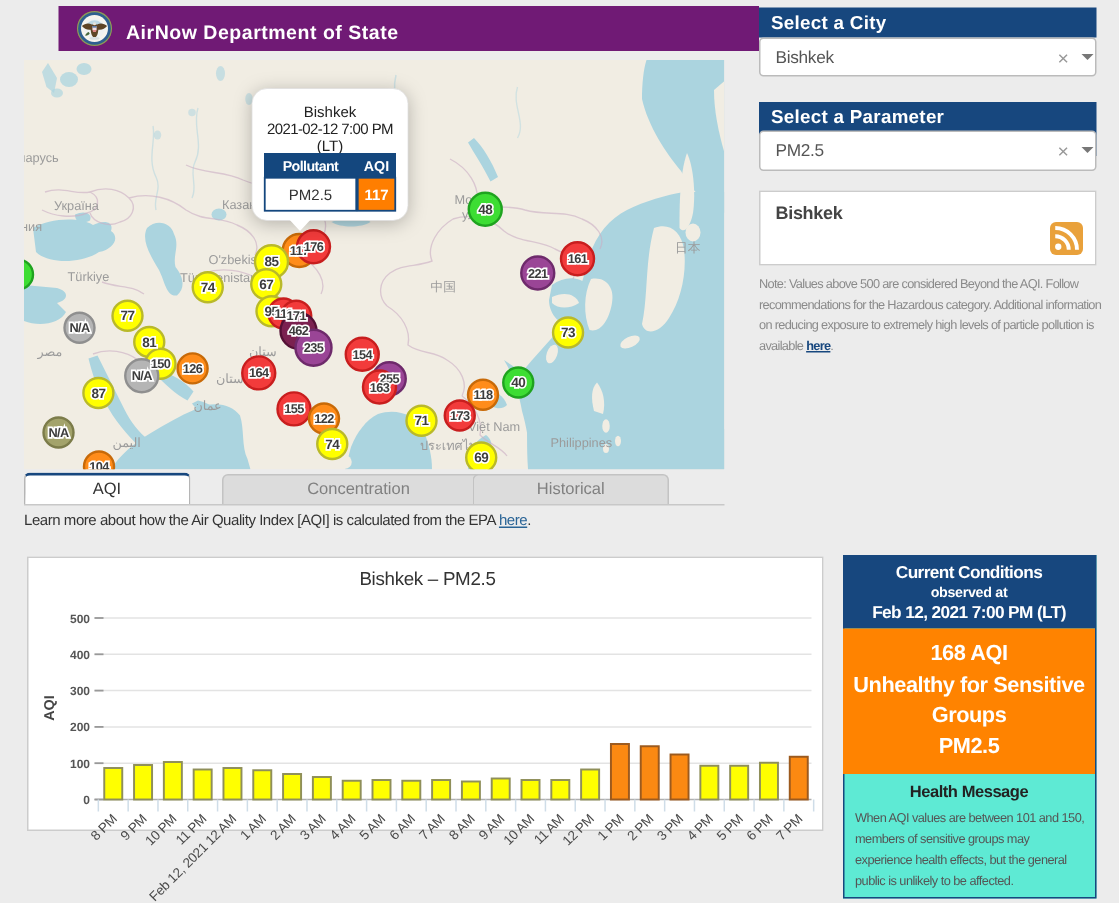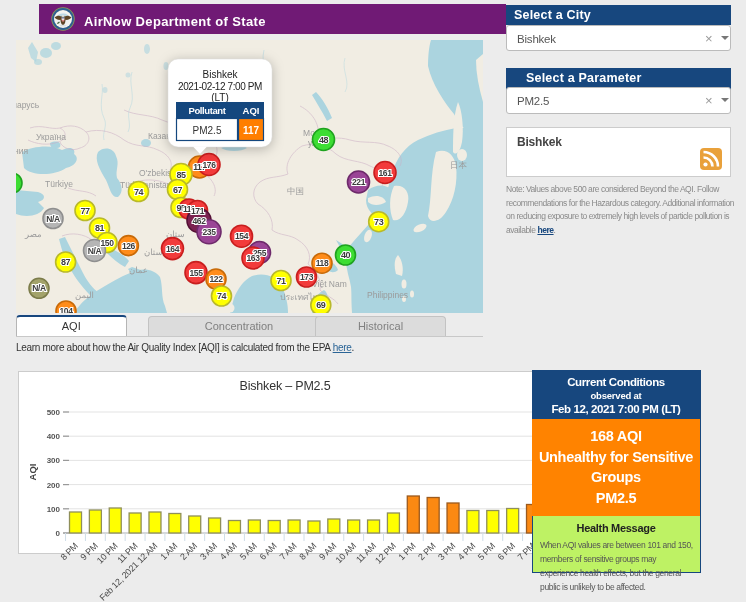--- a/index.html
+++ b/index.html
@@ -333,40 +333,40 @@
 </svg>
 </div>
 
 <div class="abs" style="left:506px;top:5px;width:225px;height:19.5px;background:#17477e;color:#fff;font-weight:bold;font-size:12.5px;line-height:20px;padding-left:8px;letter-spacing:0.2px;">Select a City</div>
 <div class="abs" style="left:506px;top:24.5px;width:225px;height:26.5px;background:#fff;border:1px solid #bbb;border-radius:3px;">
   <div class="abs" style="left:10px;top:7px;font-size:11.5px;color:#555;letter-spacing:-0.2px;">Bishkek</div>
   <div class="abs" style="left:198px;top:5px;font-size:13px;color:#999;">×</div>
   <div class="abs" style="left:214px;top:10px;width:0;height:0;border-left:4px solid transparent;border-right:4px solid transparent;border-top:4.5px solid #777;"></div>
 </div>
 
-<div class="abs" style="left:506px;top:67.5px;width:225px;height:36px;background:#17477e;color:#fff;font-weight:bold;font-size:12.5px;line-height:20px;padding-left:20px;letter-spacing:0.2px;">Select a Parameter</div>
+<div class="abs" style="left:506px;top:67.5px;width:225px;height:36px;background:#17477e;color:#fff;font-weight:bold;font-size:12.5px;line-height:20px;padding-left:8px;letter-spacing:0.2px;">Select a Parameter</div>
 <div class="abs" style="left:506px;top:87px;width:225px;height:26.5px;background:#fff;border:1px solid #bbb;border-radius:3px;">
   <div class="abs" style="left:10px;top:7px;font-size:11.5px;color:#555;letter-spacing:-0.2px;">PM2.5</div>
   <div class="abs" style="left:198px;top:5px;font-size:13px;color:#999;">×</div>
   <div class="abs" style="left:214px;top:10px;width:0;height:0;border-left:4px solid transparent;border-right:4px solid transparent;border-top:4.5px solid #777;"></div>
 </div>
 
 <div class="abs" style="left:506px;top:127px;width:225px;height:50px;background:#fff;border:1px solid #ccc;">
   <div class="abs" style="left:10px;top:7px;font-size:12px;font-weight:bold;color:#444;letter-spacing:-0.2px;">Bishkek</div>
   <svg class="abs" style="left:193px;top:20px" width="22" height="22" viewBox="0 0 22 22">
     <rect width="22" height="22" rx="4" fill="#e9a13b"></rect>
     <circle cx="5.5" cy="16.5" r="2.1" fill="#fff"></circle>
     <path d="M3.5 9.5 A 9 9 0 0 1 12.5 18.5" stroke="#fff" stroke-width="2.6" fill="none"></path>
     <path d="M3.5 4 A 14.5 14.5 0 0 1 18 18.5" stroke="#fff" stroke-width="2.6" fill="none"></path>
   </svg>
 </div>
 
 <div class="abs" style="left:506px;top:183px;width:235px;font-size:8.5px;color:#8a8a8a;line-height:13.5px;letter-spacing:-0.45px;">Note: Values above 500 are considered Beyond the AQI. Follow<br>recommendations for the Hazardous category. Additional information<br>on reducing exposure to extremely high levels of particle pollution is<br>available <a style="color:#17477e;font-weight:bold;text-decoration:underline;">here</a>.</div>
 
-<div class="abs" style="left:532px;top:370px;width:169px;height:203px;border:1.5px solid #17477e;background:#bef264;">
+<div class="abs" style="left:562px;top:370px;width:169px;height:229px;border:1.5px solid #17477e;background:#5eead4;">
   <div class="abs" style="left:-1px;top:-1px;width:168px;height:49px;background:#17477e;color:#fff;text-align:center;font-weight:bold;">
     <div style="font-size:11.5px;margin-top:6px;letter-spacing:-0.4px;">Current Conditions</div>
     <div style="font-size:9.5px;margin-top:2px;letter-spacing:-0.2px;">observed at</div>
     <div style="font-size:11.5px;margin-top:2px;letter-spacing:-0.4px;">Feb 12, 2021 7:00 PM (LT)</div>
   </div>
   <div class="abs" style="left:-1px;top:48px;width:168px;height:97px;background:#ff8300;color:#fff;text-align:center;font-weight:bold;font-size:14.5px;line-height:20.5px;letter-spacing:-0.3px;">
     <div style="margin-top:7px;">168 AQI</div>
     <div>Unhealthy for Sensitive</div>
     <div>Groups</div>
     <div>PM2.5</div>

